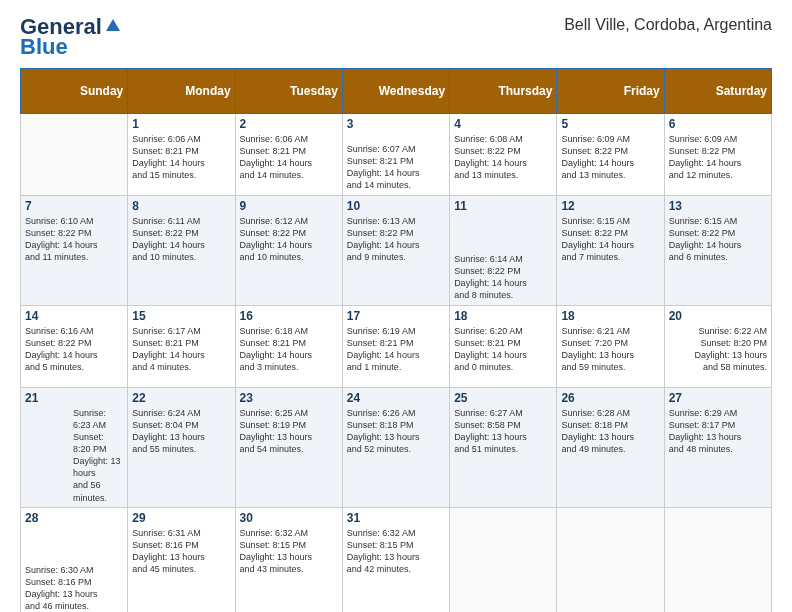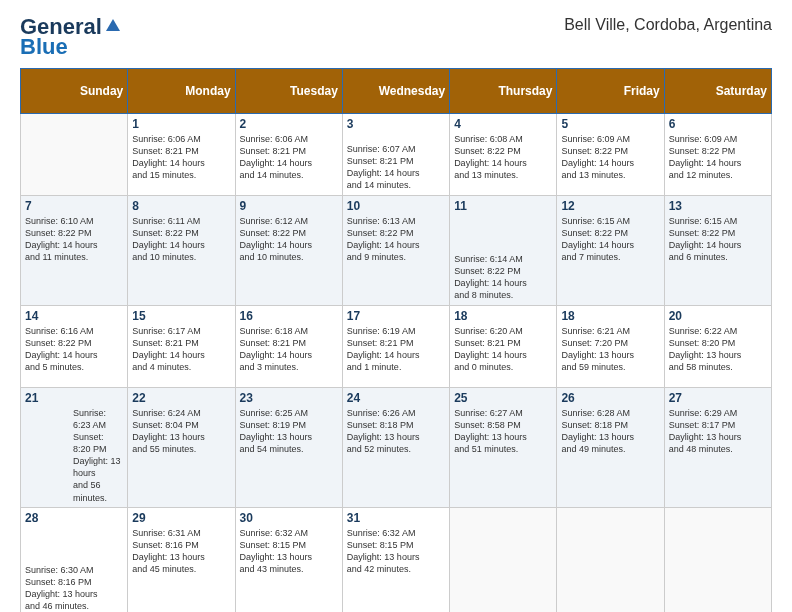--- a/index.html
+++ b/index.html
@@ -267,21 +267,21 @@
           </td>
           <td>
             <span class="day-number">18</span>
             <div class="cell-info" style="white-space: pre-line;">Sunrise: 6:21 AM
 Sunset: 7:20 PM
 Daylight: 13 hours
 and 59 minutes.</div>
           </td>
           <td>
             <span class="day-number">20</span>
-            <div class="cell-info" style="white-space: pre-line;">Sunrise: 6:22 AM
+            <div class="cell-info" style="white-space: pre-line; text-align: right;">Sunrise: 6:22 AM
 Sunset: 8:20 PM
 Daylight: 13 hours
 and 58 minutes.</div>
           </td>
         </tr>
         <tr class="shaded-row">
           <td>
             <span class="day-number">21</span>
             <div class="cell-info" style="white-space: pre-line; margin-left: 48px;">Sunrise: 6:23 AM
 Sunset: 8:20 PM

